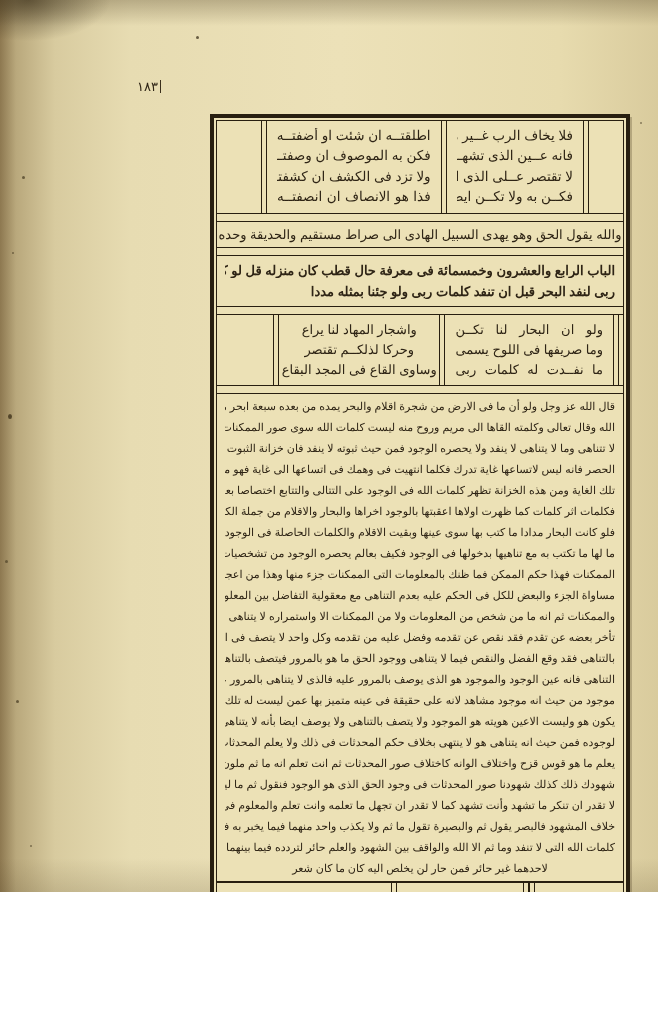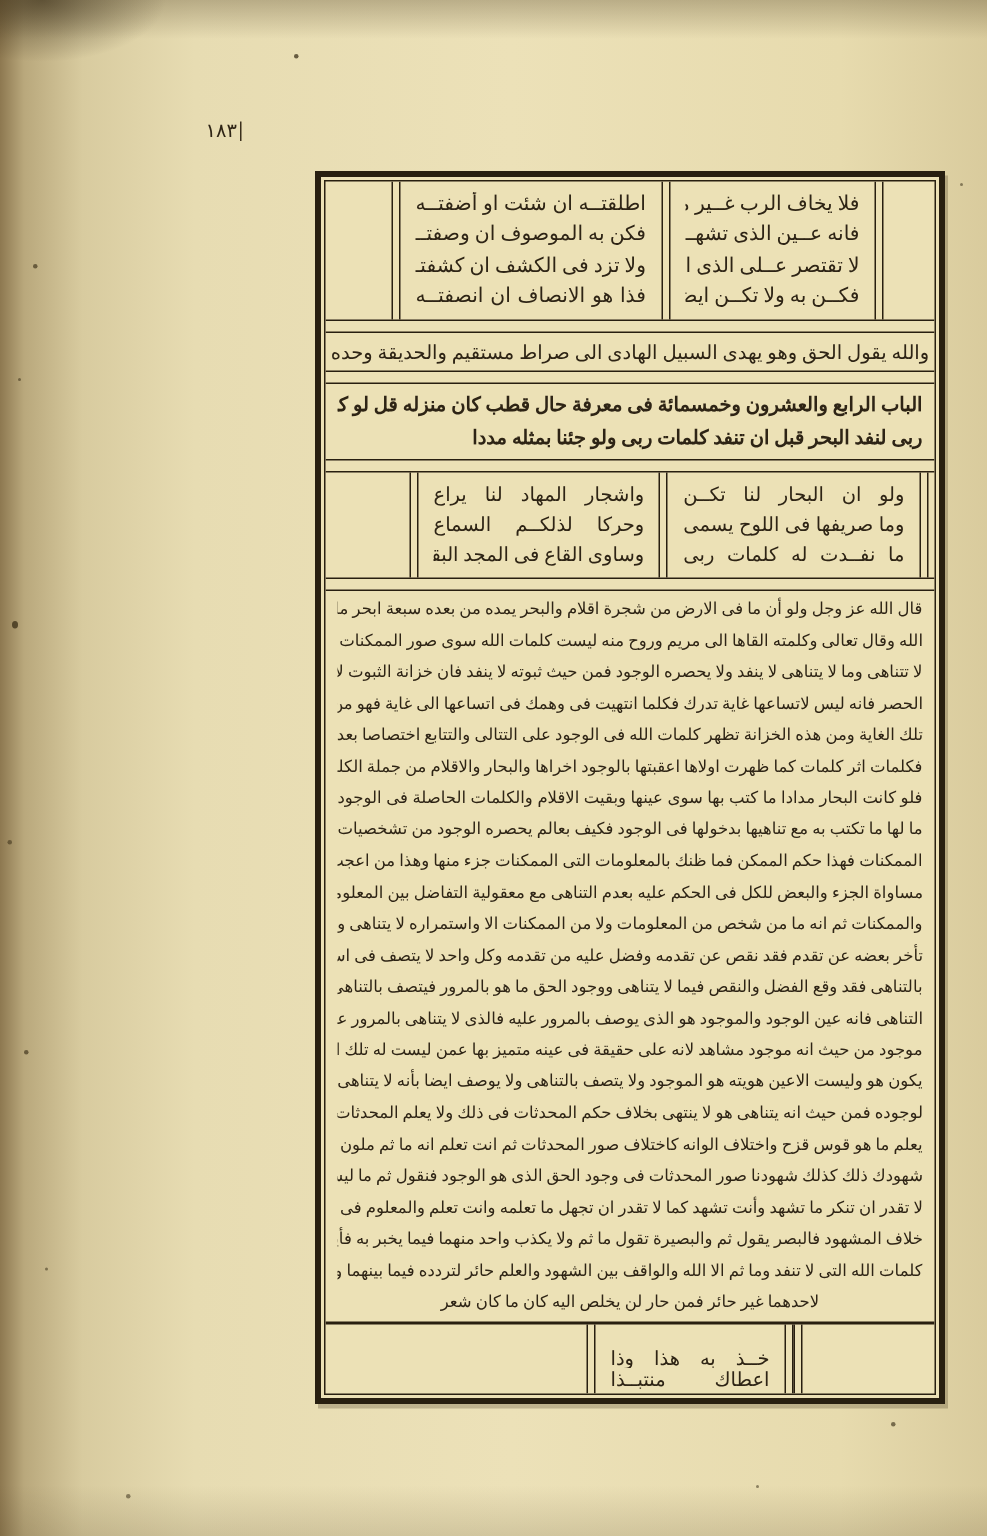--- a/index.html
+++ b/index.html
@@ -1,18 +1,18 @@
 <!DOCTYPE html>
 <html><head>
 <meta charset="utf-8">
 <style>
   html,body{margin:0;padding:0;}
   .scan{
-    position:relative;width:658px;height:1024px;overflow:hidden;
-    font-family:Liberation Serif, serif;color:#2e2415;direction:rtl;
+    position:relative;width:658px;height:892px;overflow:hidden;
+    font-family:Liberation Sans, sans-serif;color:#2e2415;direction:rtl;
     background-image:
       radial-gradient(ellipse 110px 55px at 28px 0px, rgba(43,32,14,0.55), rgba(43,32,14,0) 75%),
       linear-gradient(180deg, rgba(74,58,30,0.30) 0px, rgba(74,58,30,0) 26px),
       linear-gradient(0deg, rgba(74,58,30,0.16) 0px, rgba(74,58,30,0) 34px),
       linear-gradient(90deg, #8d7850 0px, #b9a87c 16px, #d8cb9f 55px, #e7dcb2 130px, #ece1b8 340px, #e7dbae 560px, #d9cb9d 658px);
   }
   .pagenum{position:absolute;top:79px;left:137px;font-size:13px;letter-spacing:1px;direction:rtl;display:flex;align-items:center;gap:2px;}
   .pagenum .bar{width:1.5px;height:13px;background:#3a2f1c;}
   .frame{
     position:absolute;top:114px;left:210px;width:420px;height:822px;
@@ -34,21 +34,21 @@
   .poem-top .col-right{flex:1;}
   .poem-top .col-left{flex:1.32;}
   .poem-top .blank-right{width:34px;}
   .poem-top .blank-left{width:44px;}
   .quranline{height:25px;line-height:25px;text-align:center;font-size:13px;flex:none;overflow:hidden;}
   .heading{height:50px;flex:none;padding:0 8px;display:flex;flex-direction:column;justify-content:space-evenly;}
   .heading .h1{font-size:13px;font-weight:700;text-align:justify;text-align-last:justify;white-space:nowrap;overflow:hidden;}
   .heading .h2{font-size:13px;font-weight:700;text-align:right;overflow:hidden;}
   .poem-mid{height:70px;}
   .poem-mid .col-right{flex:1.05;}
-  .poem-mid .col-left{flex:1;}
+  .poem-mid .col-left{flex:1;align-items:center;}
   .poem-mid .blank-right{width:4px;}
   .poem-mid .blank-left{width:56px;}
   .poem-mid .pline{font-size:13px;}
   .body{flex:1;display:flex;flex-direction:column;padding:2px 8px;min-height:0;}
   .bodyline{flex:1;font-size:11px;line-height:21px;text-align:justify;text-align-last:justify;white-space:nowrap;overflow:hidden;min-height:0;}
   .body .bodyline:last-child{text-align-last:center;}
   .poem-bot{height:46px;}
   .poem-bot .col-right{width:104px;flex:none;}
   .poem-bot .col-left{width:106px;flex:none;margin-top:12px;}
   .poem-bot .blank-right{width:88px;}
@@ -106,21 +106,21 @@
         <div class="pblank blank-right"></div>
         <div class="vrule"></div>
         <div class="pcol col-right">
             <div class="pline">ولو ان البحار لنا تكــن</div>
             <div class="pline">وما صريفها فى اللوح يسمى</div>
             <div class="pline">ما نفــدت له كلمات ربى</div>
           </div>
         <div class="vrule"></div>
         <div class="pcol col-left">
             <div class="pline">واشجار المهاد لنا يراع</div>
-            <div class="pline">وحركا لذلكــم السماع</div>
+            <div class="pline">وحركا لذلكــم تقتصر</div>
             <div class="pline">وساوى القاع فى المجد البقاع</div>
           </div>
         <div class="vrule"></div>
         <div class="pblank blank-left"></div>
       </div>
 
       <div class="hr2"></div>
 
       <div class="body">
           <div class="bodyline">قال الله عز وجل ولو أن ما فى الارض من شجرة اقلام والبحر يمده من بعده سبعة ابحر ما نفدت كلمات</div>

